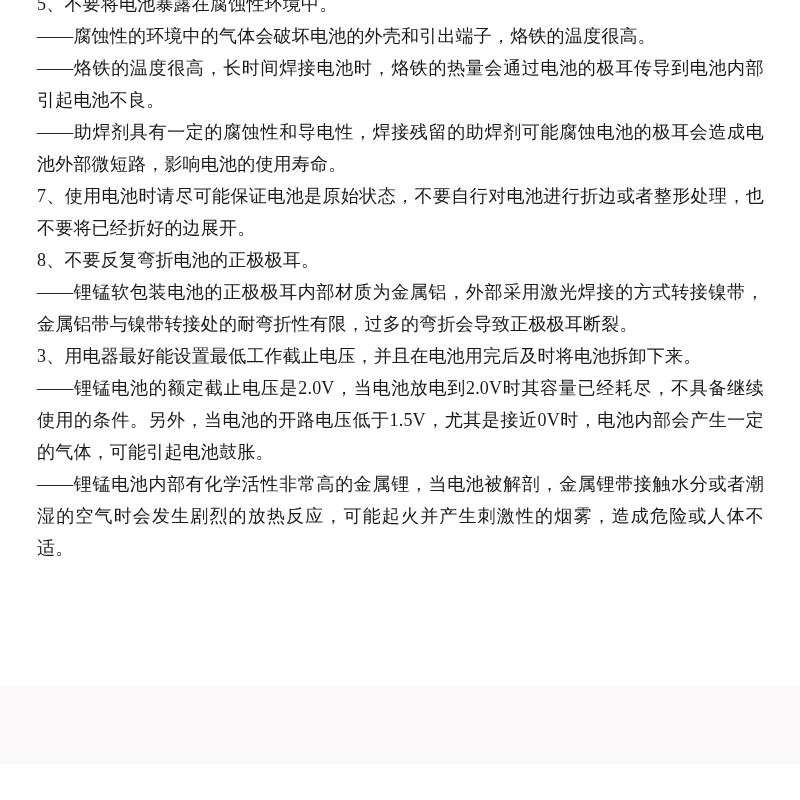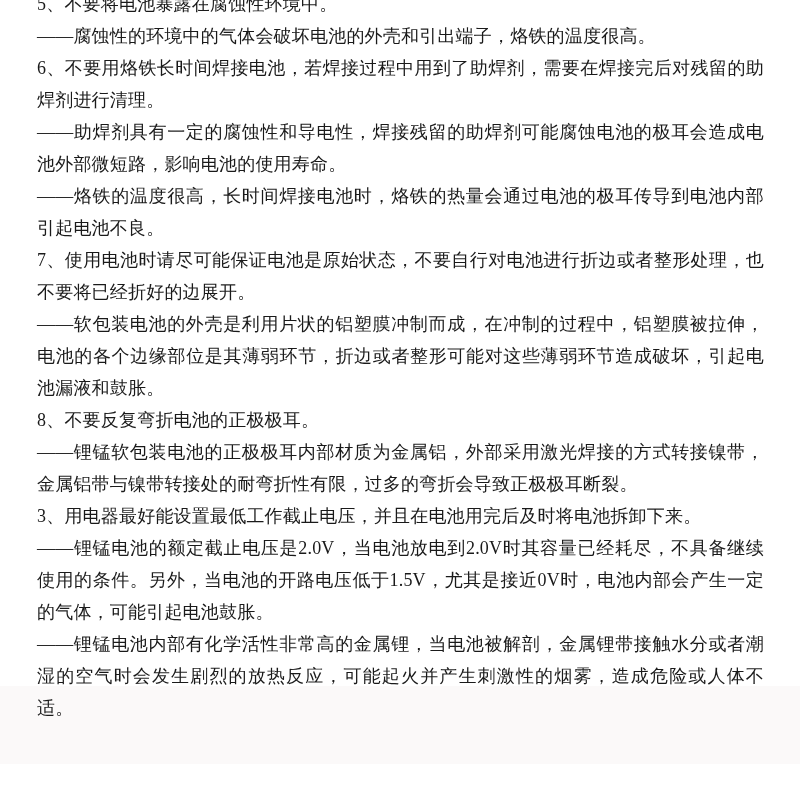--- a/index.html
+++ b/index.html
@@ -53,24 +53,22 @@
 </style>
 </head>
 <body>
 
 <div class="scan-band"></div>
 
 <div class="doc-page">
   <div class="doc-content">
     <p class="para">5、不要将电池暴露在腐蚀性环境中。</p>
     <p class="para">——腐蚀性的环境中的气体会破坏电池的外壳和引出端子，烙铁的温度很高。</p>
-    <p class="para">6、不要用烙铁长时间焊接电池，若焊接过程中用到了助焊剂，需要在焊接完后对残留的助焊剂进行清理。</p>
+    <p class="para">——烙铁的温度很高，长时间焊接电池时，烙铁的热量会通过电池的极耳传导到电池内部引起电池不良。</p>
     <p class="para">——助焊剂具有一定的腐蚀性和导电性，焊接残留的助焊剂可能腐蚀电池的极耳会造成电池外部微短路，影响电池的使用寿命。</p>
-    <p class="para">——烙铁的温度很高，长时间焊接电池时，烙铁的热量会通过电池的极耳传导到电池内部引起电池不良。</p>
     <p class="para">7、使用电池时请尽可能保证电池是原始状态，不要自行对电池进行折边或者整形处理，也不要将已经折好的边展开。</p>
-    <p class="para">——软包装电池的外壳是利用片状的铝塑膜冲制而成，在冲制的过程中，铝塑膜被拉伸，电池的各个边缘部位是其薄弱环节，折边或者整形可能对这些薄弱环节造成破坏，引起电池漏液和鼓胀。</p>
     <p class="para">8、不要反复弯折电池的正极极耳。</p>
     <p class="para">——锂锰软包装电池的正极极耳内部材质为金属铝，外部采用激光焊接的方式转接镍带，金属铝带与镍带转接处的耐弯折性有限，过多的弯折会导致正极极耳断裂。</p>
     <p class="para">3、用电器最好能设置最低工作截止电压，并且在电池用完后及时将电池拆卸下来。</p>
     <p class="para">——锂锰电池的额定截止电压是2.0V，当电池放电到2.0V时其容量已经耗尽，不具备继续使用的条件。另外，当电池的开路电压低于1.5V，尤其是接近0V时，电池内部会产生一定的气体，可能引起电池鼓胀。</p>
     <p class="para">——锂锰电池内部有化学活性非常高的金属锂，当电池被解剖，金属锂带接触水分或者潮湿的空气时会发生剧烈的放热反应，可能起火并产生刺激性的烟雾，造成危险或人体不适。</p>
   </div>
 </div>
 
 </body></html>

